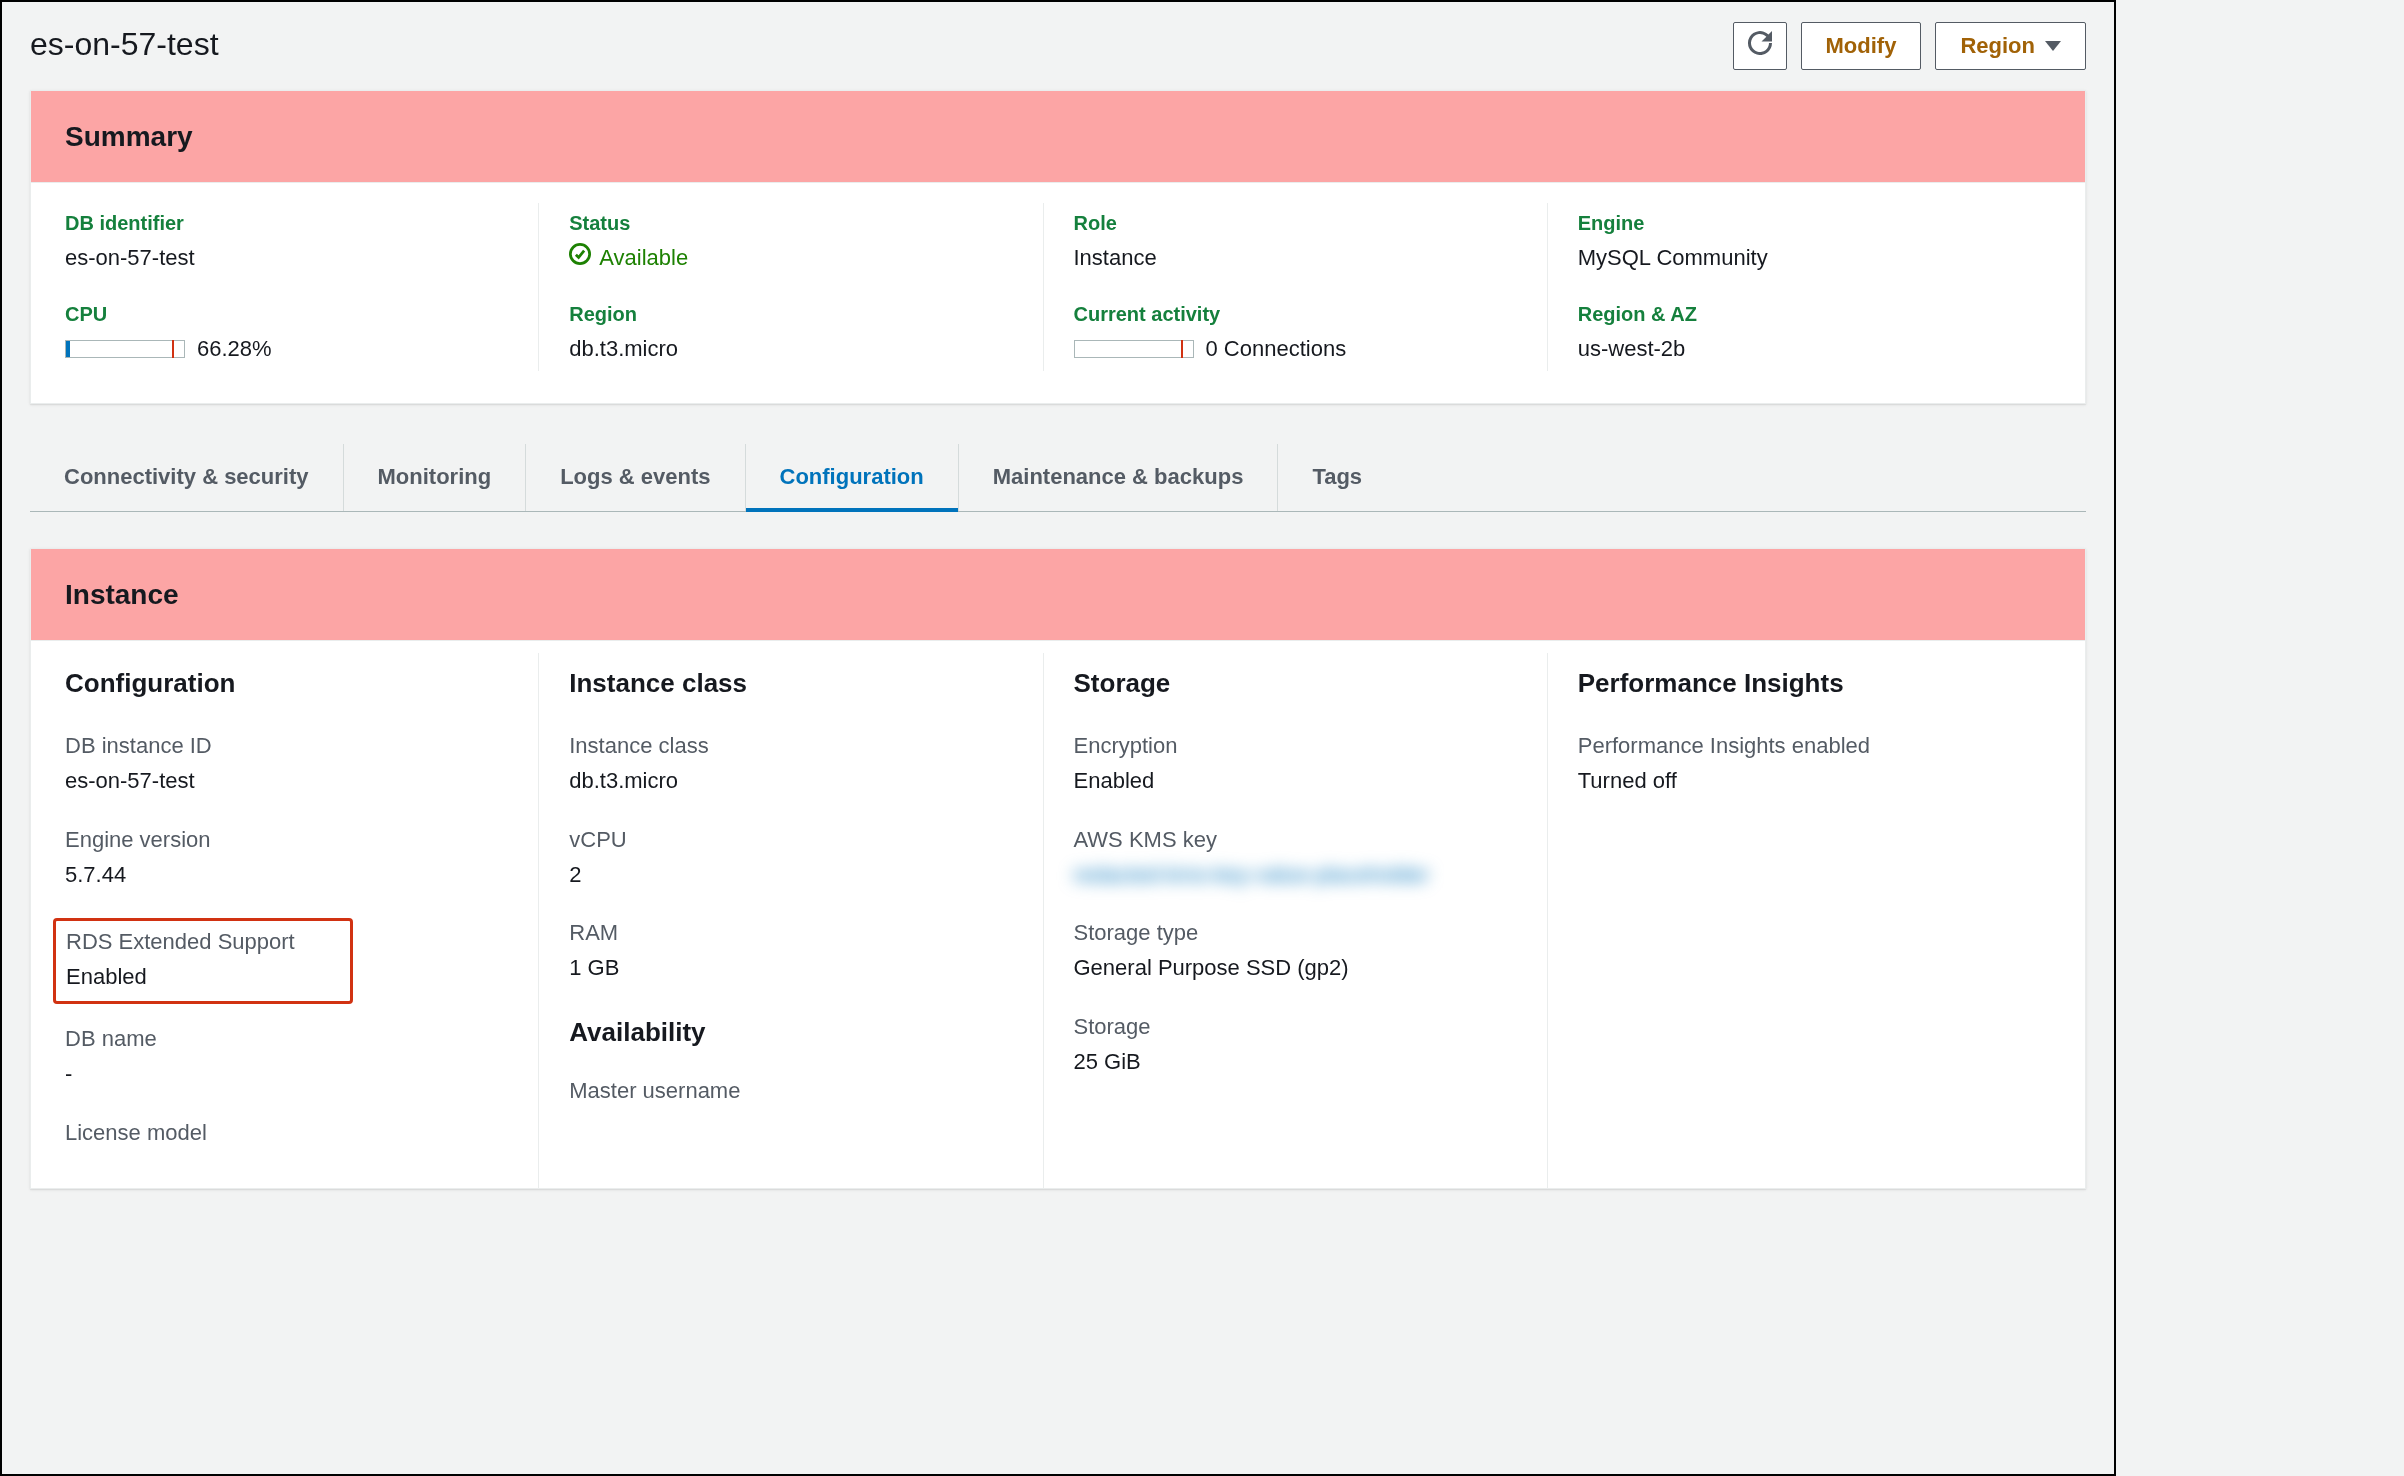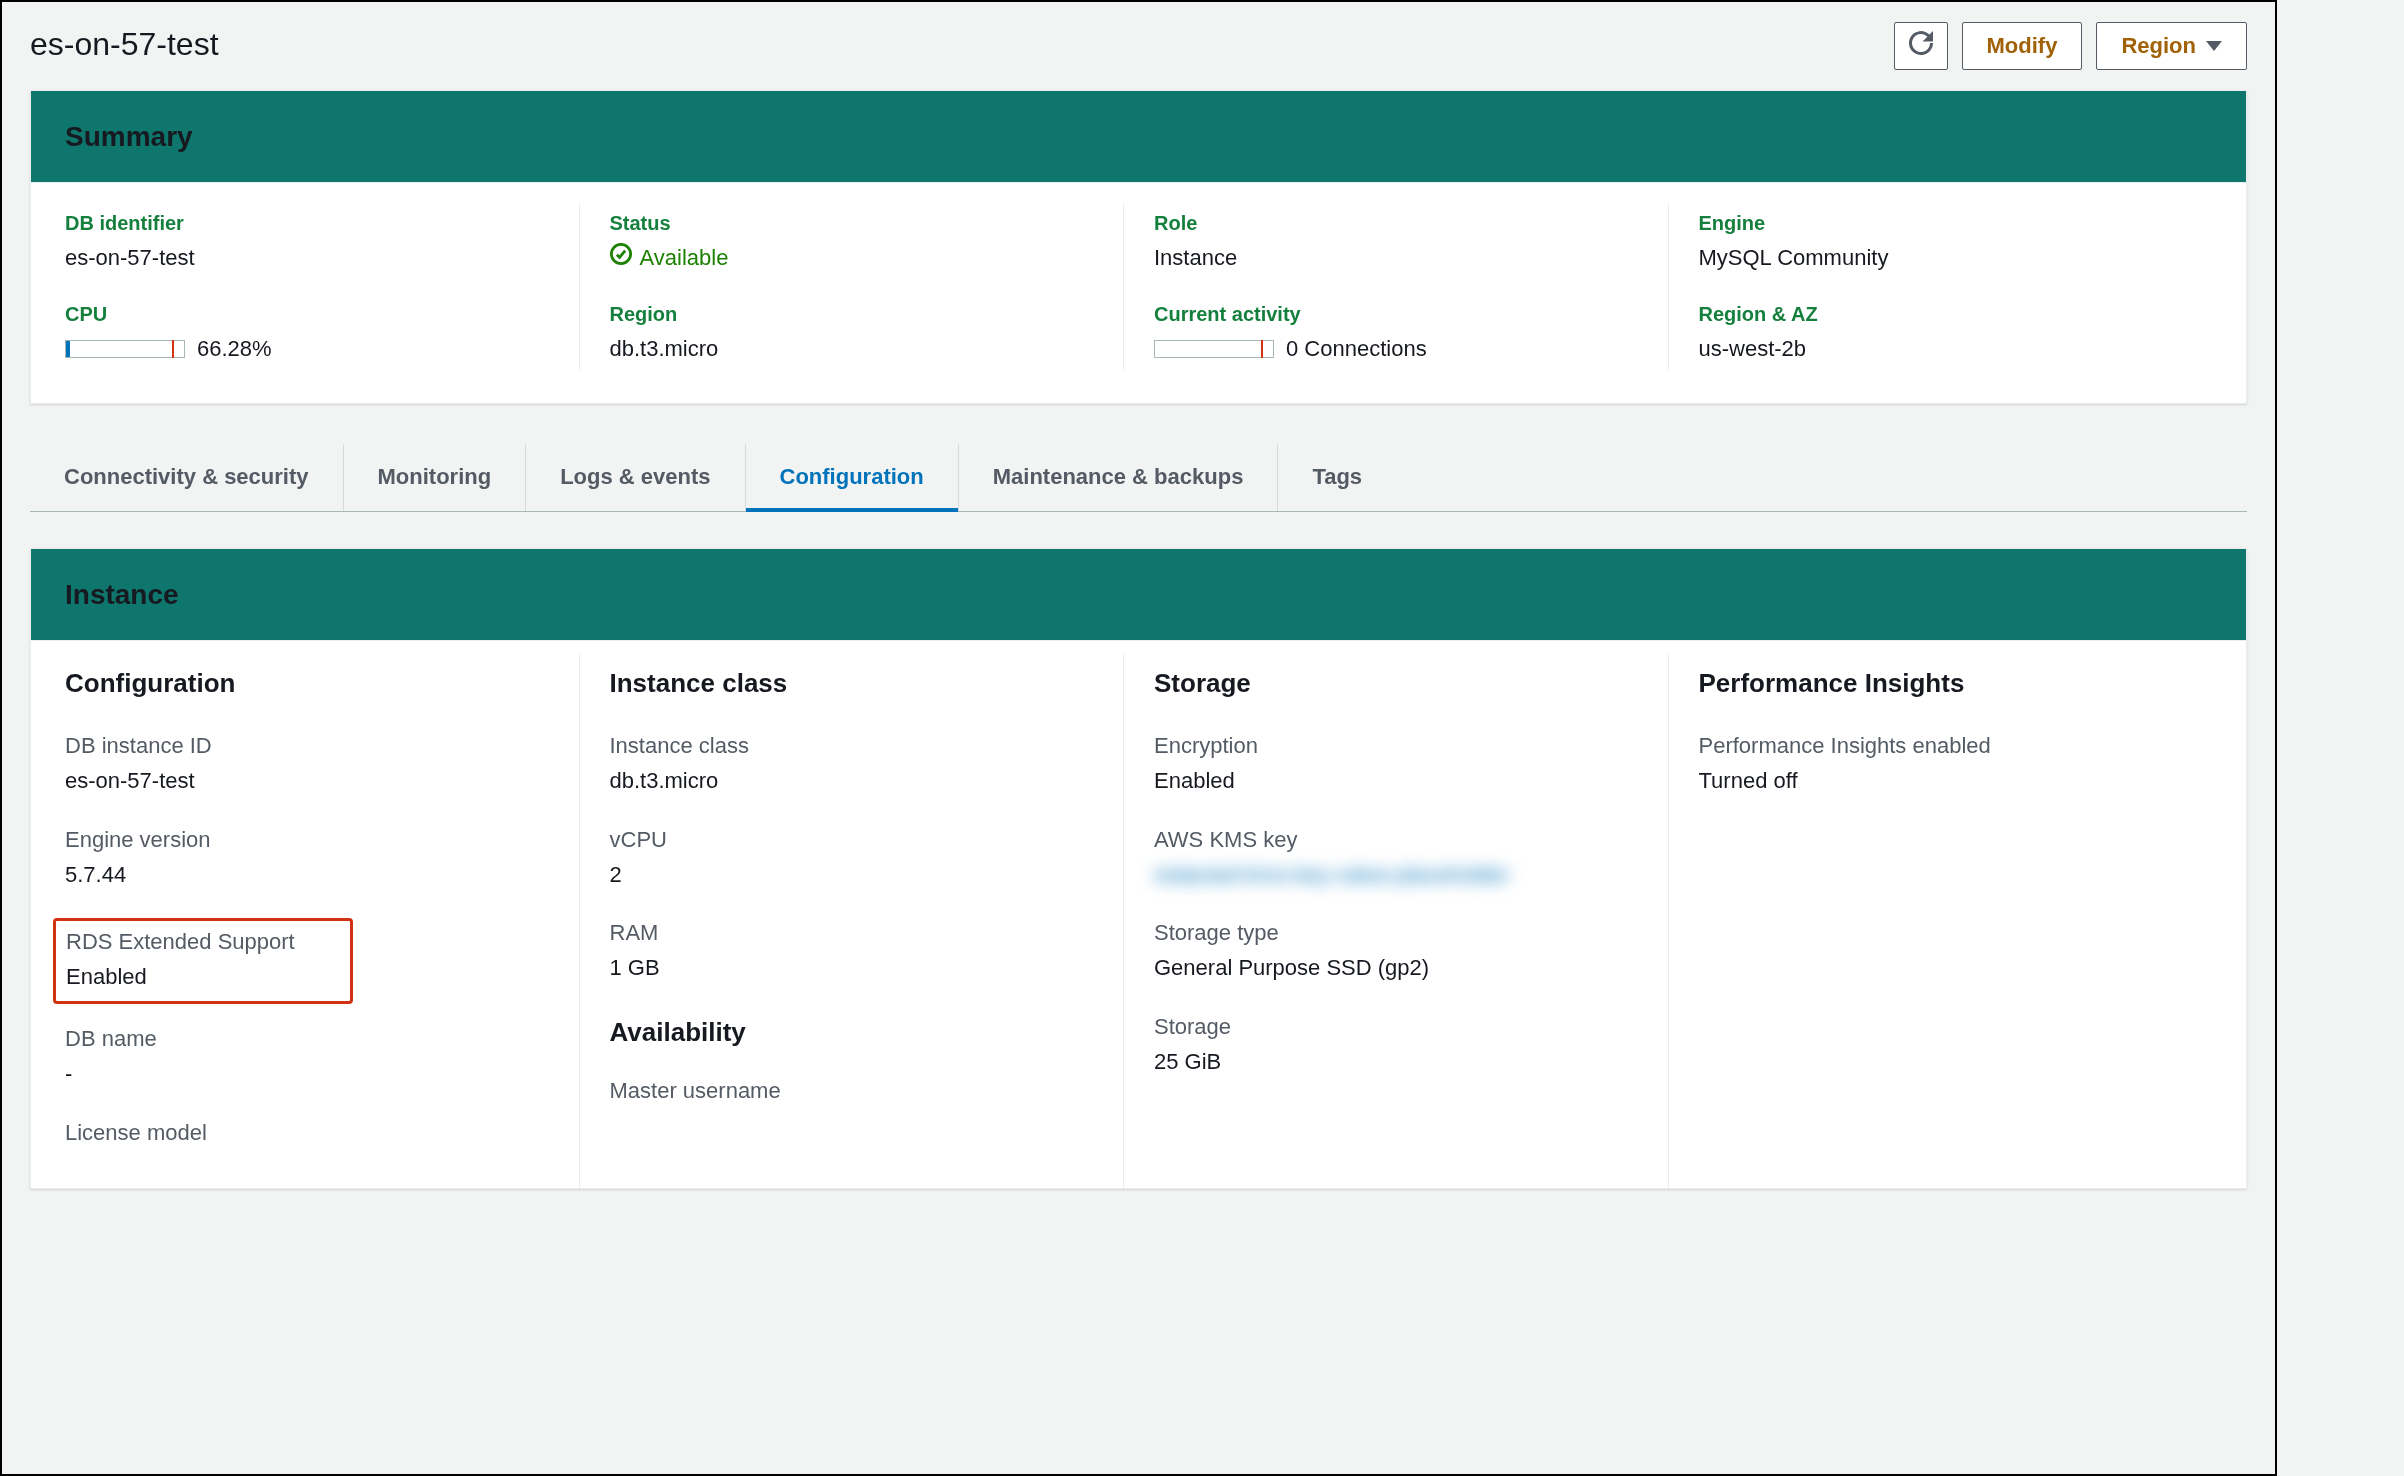--- a/index.html
+++ b/index.html
@@ -5,21 +5,21 @@
   * { box-sizing: border-box; margin: 0; padding: 0; }
   html, body { width: 100%; height: 100%; }
   body {
     font-family: "Amazon Ember", "Helvetica Neue", Arial, sans-serif;
     background: #f2f3f3;
     color: #16191f;
     font-size: 14px;
     line-height: 1.4;
   }
   .page {
-    width: 2277px;
+    width: 2116px;
     height: 1476px;
     border: 2px solid #000;
     background: #f2f3f3;
     padding: 20px 28px 0 28px;
     overflow: hidden;
   }
   .header-row {
     display: flex;
     justify-content: space-between;
     align-items: flex-start;
@@ -61,21 +61,21 @@
 
   .card {
     background: #fff;
     border: 1px solid #eaeded;
     box-shadow: 0 1px 1px rgba(0,0,0,0.05), 0 1px 3px rgba(0,0,0,0.08);
     margin-bottom: 40px;
   }
   .card-header {
     padding: 26px 34px;
     border-bottom: 1px solid #eaeded;
-    background: #0f766e;
+    background: #fca5a5;
   }
   .card-header h2 {
     font-size: 28px;
     font-weight: 700;
     color: #16191f;
   }
   .summary-grid {
     display: flex;
     padding: 20px 34px 32px;
   }

